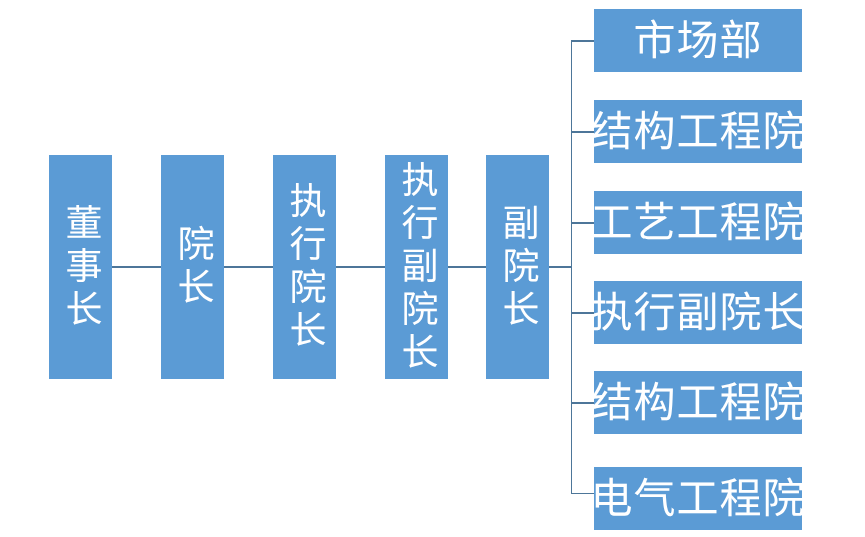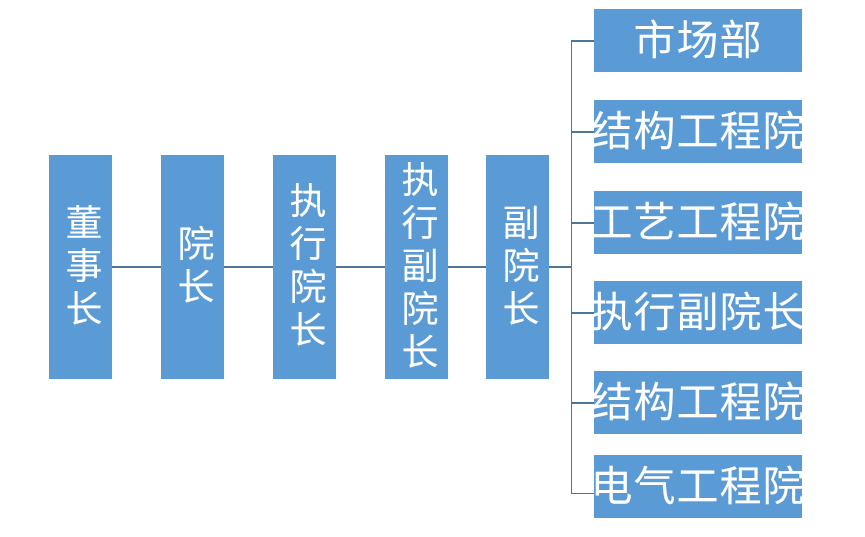--- a/index.html
+++ b/index.html
@@ -86,21 +86,21 @@
   </div>
   <div class="node node-horizontal" style="top:191px">
     <span class="htext">工艺工程院</span>
   </div>
   <div class="node node-horizontal" style="top:281px">
     <span class="htext">执行副院长</span>
   </div>
   <div class="node node-horizontal" style="top:371px">
     <span class="htext">结构工程院</span>
   </div>
-  <div class="node node-horizontal" style="top:455px">
+  <div class="node node-horizontal" style="top:467px">
     <span class="htext">电气工程院</span>
   </div>
 
   <div class="line hline" style="left:112px; top:266px; width:49px"></div>
   <div class="line hline" style="left:224px; top:266px; width:49px"></div>
   <div class="line hline" style="left:336px; top:266px; width:49px"></div>
   <div class="line hline" style="left:448px; top:266px; width:38px"></div>
 
   <div class="line hline" style="left:549px; top:266px; width:22px"></div>
   <div class="line vline" style="left:570.5px; top:40px; height:454px"></div>

